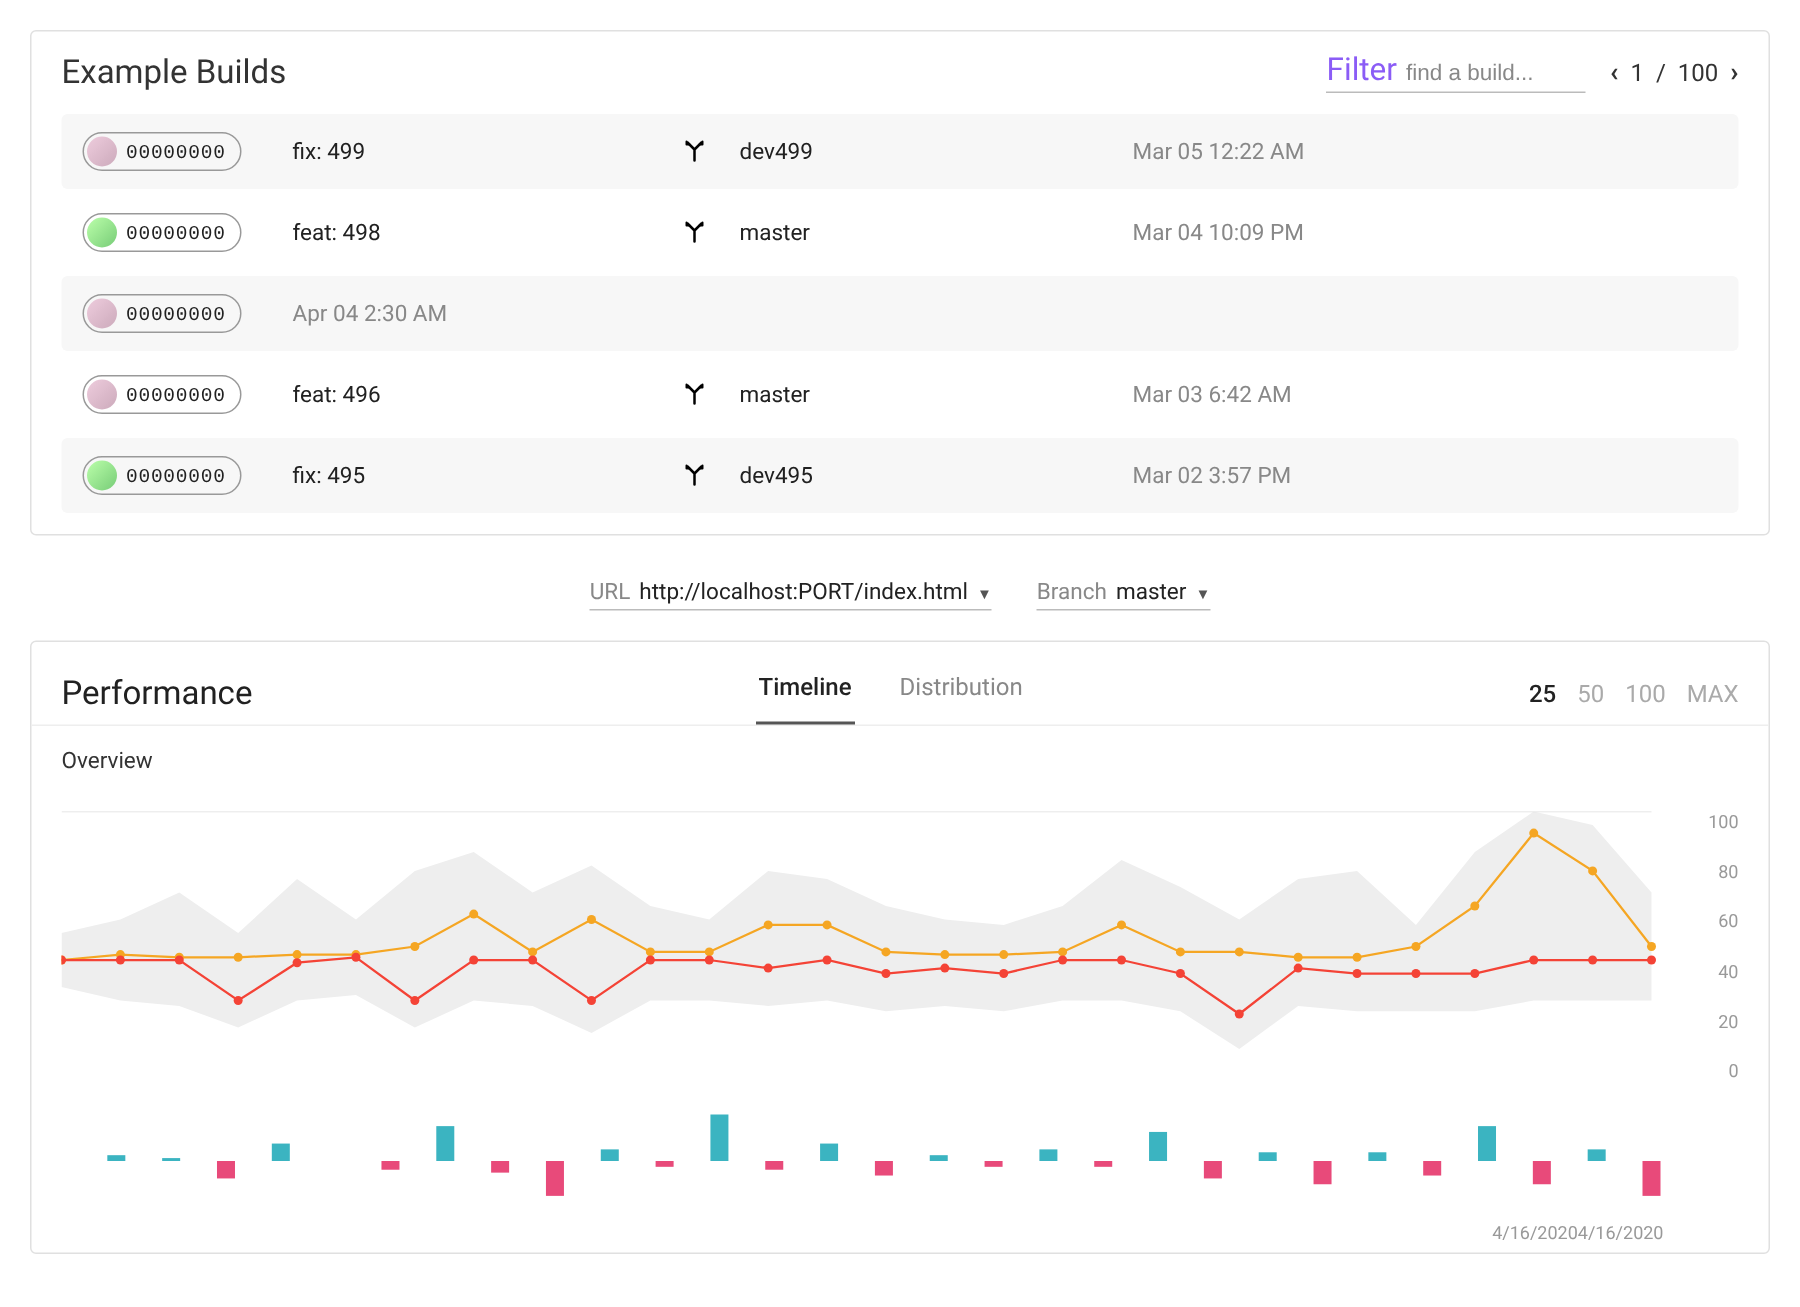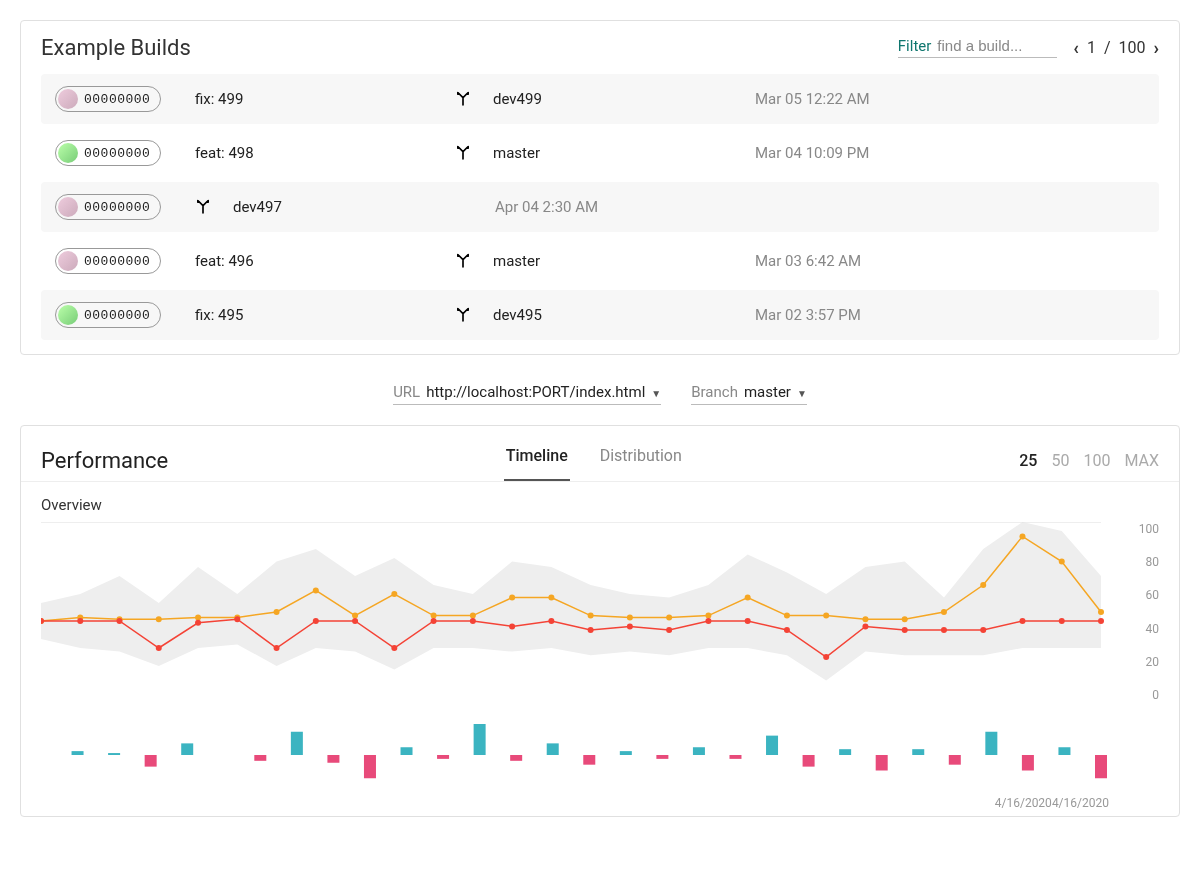--- a/index.html
+++ b/index.html
@@ -2,21 +2,21 @@
 <html><head>
 <meta charset="utf-8">
 <style>
 * { box-sizing: border-box; margin: 0; padding: 0; }
 body { font-family: -apple-system, BlinkMacSystemFont, "Segoe UI", Roboto, sans-serif; background: #fff; color: #212121; padding: 20px; }
 .card { border: 1px solid #e0e0e0; border-radius: 4px; background: #fff; margin-bottom: 16px; }
 .card-header { display: flex; align-items: center; justify-content: space-between; padding: 14px 20px; }
 .card-title { font-size: 22px; font-weight: 400; color: #333; }
 .filter-group { display: flex; align-items: center; gap: 16px; }
 .filter-box { display: flex; align-items: baseline; gap: 6px; border-bottom: 1px solid #bbb; padding-bottom: 2px; }
-.filter-label { color: #0f766e; font-size: 15px; }
+.filter-label { color: #8b5cf6; font-size: 21px; }
 .filter-input { border: none; outline: none; font-size: 15px; width: 120px; color: #333; background: transparent; }
 .filter-input::placeholder { color: #888; }
 .pager { display: flex; align-items: center; gap: 8px; font-size: 16px; color: #333; }
 .chev { cursor: pointer; display: inline-flex; font-size: 18px; font-weight: bold; color: #333; user-select: none; }
 .build-list { padding: 0 20px 10px; }
 .build-row { display: flex; align-items: center; padding: 12px 14px; border-radius: 4px; margin-bottom: 4px; cursor: pointer; }
 .build-row.alt { background: #f7f7f7; }
 .col-hash { width: 140px; display: flex; align-items: center; }
 .chip { display: inline-flex; align-items: center; border: 1px solid #999; border-radius: 14px; padding: 2px 10px 2px 2px; gap: 6px; font-family: Liberation Mono, monospace; font-size: 13px; letter-spacing: 0.5px; }
 .avatar { width: 20px; height: 20px; border-radius: 50%; background: linear-gradient(135deg,#bfa,#7c7); display: inline-block; }
@@ -32,21 +32,21 @@
 .caret { font-size: 10px; color: #555; }
 .perf-header { display: flex; align-items: center; padding: 14px 20px 0; }
 .perf-title { font-size: 22px; font-weight: 400; flex: 0 0 auto; }
 .tabs { display: flex; gap: 28px; margin: 0 auto; }
 .tab { padding: 6px 2px 14px; font-size: 16px; color: #888; cursor: pointer; border-bottom: 2px solid transparent; }
 .tab.active { color: #222; font-weight: 500; border-bottom: 2px solid #555; }
 .range-opts { display: flex; gap: 14px; font-size: 16px; }
 .range-opt { color: #aaa; cursor: pointer; }
 .range-opt.active { color: #222; font-weight: 500; }
 .perf-body { border-top: 1px solid #eee; padding: 14px 20px 6px; margin-top: 0; }
-.sub-title { font-size: 15px; color: #333; margin-bottom: 8px; }
+.sub-title { font-size: 15px; color: #333; margin-bottom: 25px; }
 .chart-wrap { position: relative; }
 .y-ticks { position: absolute; right: 0; top: 0; height: 180px; width: 40px; display: flex; flex-direction: column; justify-content: space-between; font-size: 12px; color: #999; text-align: right; }
 svg.chart { display: block; }
 .x-dates { display: flex; justify-content: flex-end; font-size: 12px; color: #999; padding: 6px 50px 0 0; }
 </style>
 </head>
 <body>
 
 <div class="card">
   <div class="card-header">
@@ -103,29 +103,20 @@
           <span>master</span>
         </div>
         <div class="col-date">Mar 04 10:09 PM</div>
       </div>
       <div class="build-row alt">
         <div class="col-hash">
           <span class="chip">
             <span class="avatar a2"></span>
             <span>00000000</span>
           </span>
-        </div>
-        <div class="col-branch">
-          <span class="branch-icon">
-            <svg viewBox="0 0 24 24" width="16" height="16" fill="none" stroke="#000" stroke-width="2.5" stroke-linecap="round">
-              <path d="M12 21 V10 M12 10 L5 3 M12 10 L19 3"></path>
-              <path d="M4 5 h3 M4 2 v3 M20 5 h-3 M20 2 v3" stroke-width="2"></path>
-            </svg>
-          </span>
-          <span>dev497</span>
         </div>
         <div class="col-date">Apr 04 2:30 AM</div>
       </div>
       <div class="build-row">
         <div class="col-hash">
           <span class="chip">
             <span class="avatar a2"></span>
             <span>00000000</span>
           </span>
         </div>

